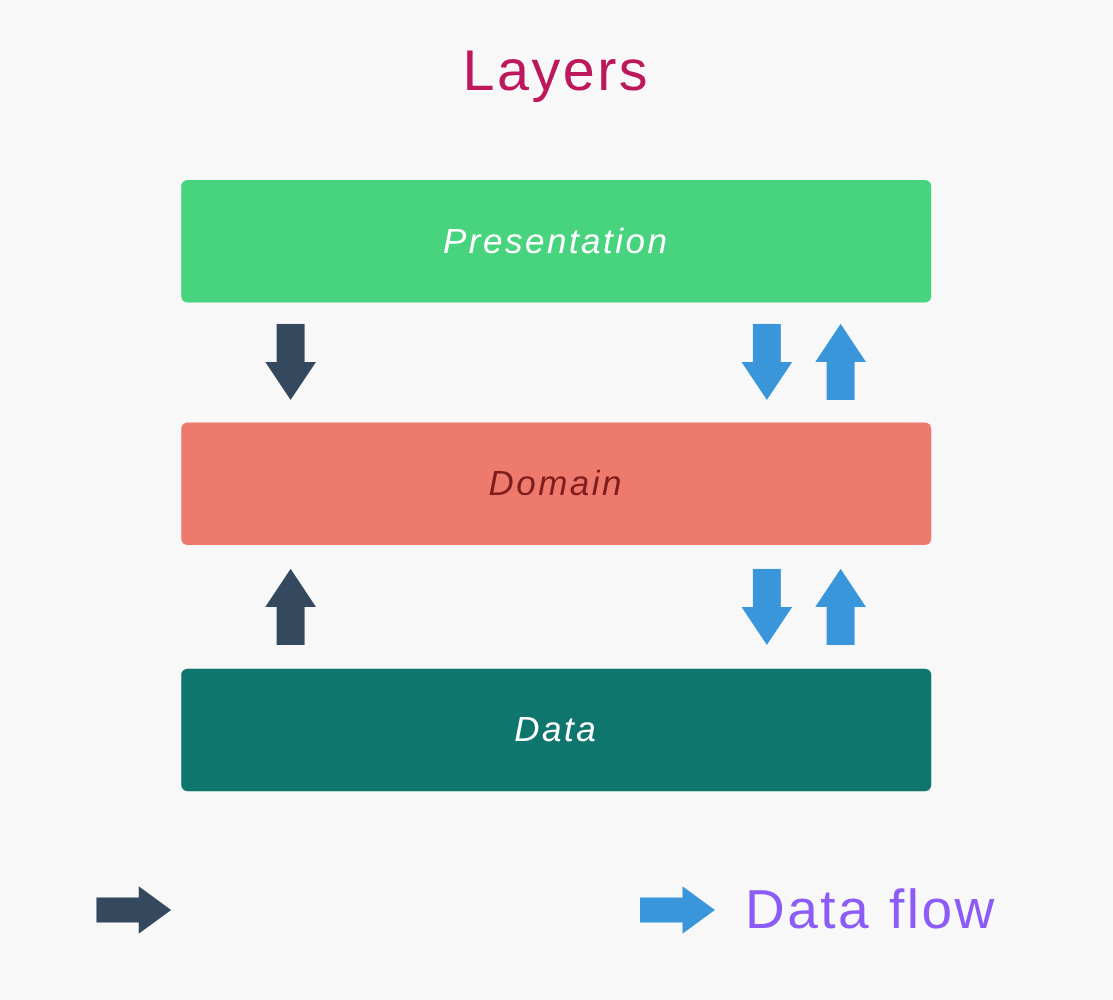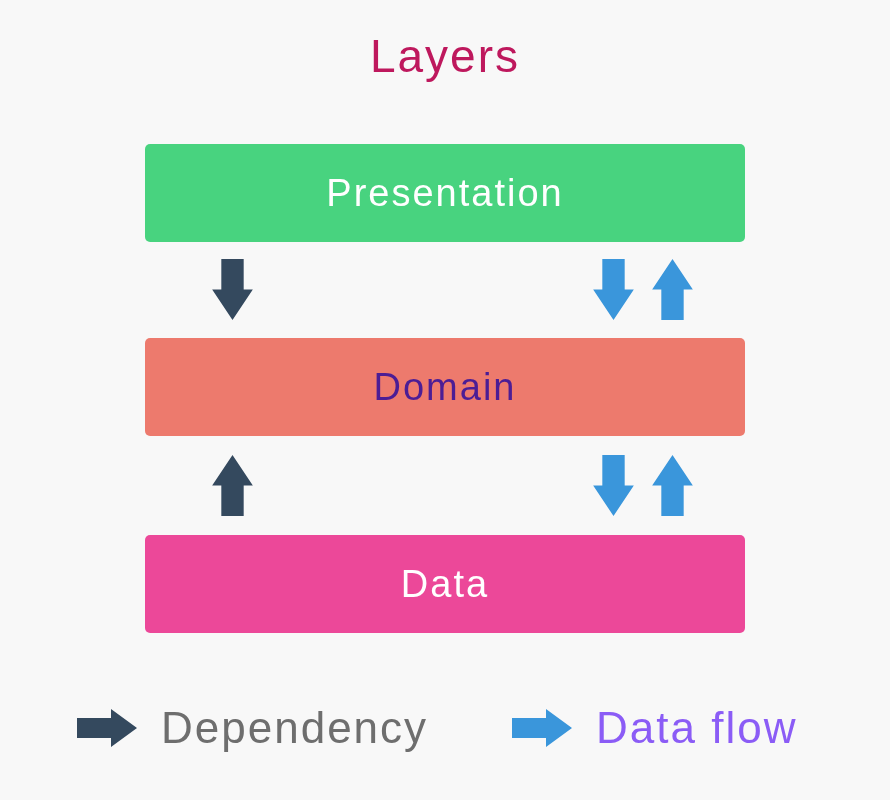--- a/index.html
+++ b/index.html
@@ -27,24 +27,25 @@
     position: absolute;
     left: 145px;
     width: 600px;
     height: 98px;
     border-radius: 5px;
     display: flex;
     align-items: center;
     justify-content: center;
   }
   .layer-box .layer-label {
-    font-size: 38px;
+    font-size: 28px;
     font-weight: 300;
     letter-spacing: 2px;
     color: #ffffff;
+    font-style: italic;
   }
   .box-presentation { top: 144px; }
   .box-domain { top: 338px; }
   .box-data { top: 535px; }
   .arrow-v {
     position: absolute;
     width: 41px;
     height: 61px;
   }
   .arrow-col-left  { left: 212px; }
@@ -76,24 +77,24 @@
 
 <div class="canvas" style="background-color: rgb(248, 248, 248);">
 
   <div class="title" style="color: #be185d;">Layers</div>
 
   <div class="layer-box box-presentation" style="background-color: rgb(72, 211, 127);">
     <span class="layer-label" style="color: rgb(255, 255, 255);">Presentation</span>
   </div>
 
   <div class="layer-box box-domain" style="background-color: rgb(237, 122, 109);">
-    <span class="layer-label" style="color: #4c1d95;">Domain</span>
+    <span class="layer-label" style="color: #7f1d1d;">Domain</span>
   </div>
 
-  <div class="layer-box box-data" style="background-color: #ec4899;">
+  <div class="layer-box box-data" style="background-color: #0f766e;">
     <span class="layer-label" style="color: rgb(255, 255, 255);">Data</span>
   </div>
 
   <svg class="arrow-v arrow-col-left row-upper" viewBox="0 0 40 60">
     <polygon points="9,0 31,0 31,30 40,30 20,60 0,30 9,30" fill="#34495e"></polygon>
   </svg>
 
   <svg class="arrow-v arrow-col-down row-upper" viewBox="0 0 40 60">
     <polygon points="9,0 31,0 31,30 40,30 20,60 0,30 9,30" fill="#3a96db"></polygon>
   </svg>
@@ -111,21 +112,20 @@
   </svg>
 
   <svg class="arrow-v arrow-col-up row-lower" viewBox="0 0 40 60">
     <polygon points="20,0 40,30 31,30 31,60 9,60 9,30 0,30" fill="#3a96db"></polygon>
   </svg>
 
   <div class="legend-item legend-dependency">
     <svg class="legend-arrow" viewBox="0 0 60 38">
       <polygon points="0,9 34,9 34,0 60,19 34,38 34,29 0,29" fill="#34495e"></polygon>
     </svg>
-    <span class="legend-label" style="color: rgb(110, 110, 110);">Dependency</span>
   </div>
 
   <div class="legend-item legend-dataflow">
     <svg class="legend-arrow" viewBox="0 0 60 38">
       <polygon points="0,9 34,9 34,0 60,19 34,38 34,29 0,29" fill="#3a96db"></polygon>
     </svg>
     <span class="legend-label" style="color: #8b5cf6;">Data flow</span>
   </div>
 
 </div>

